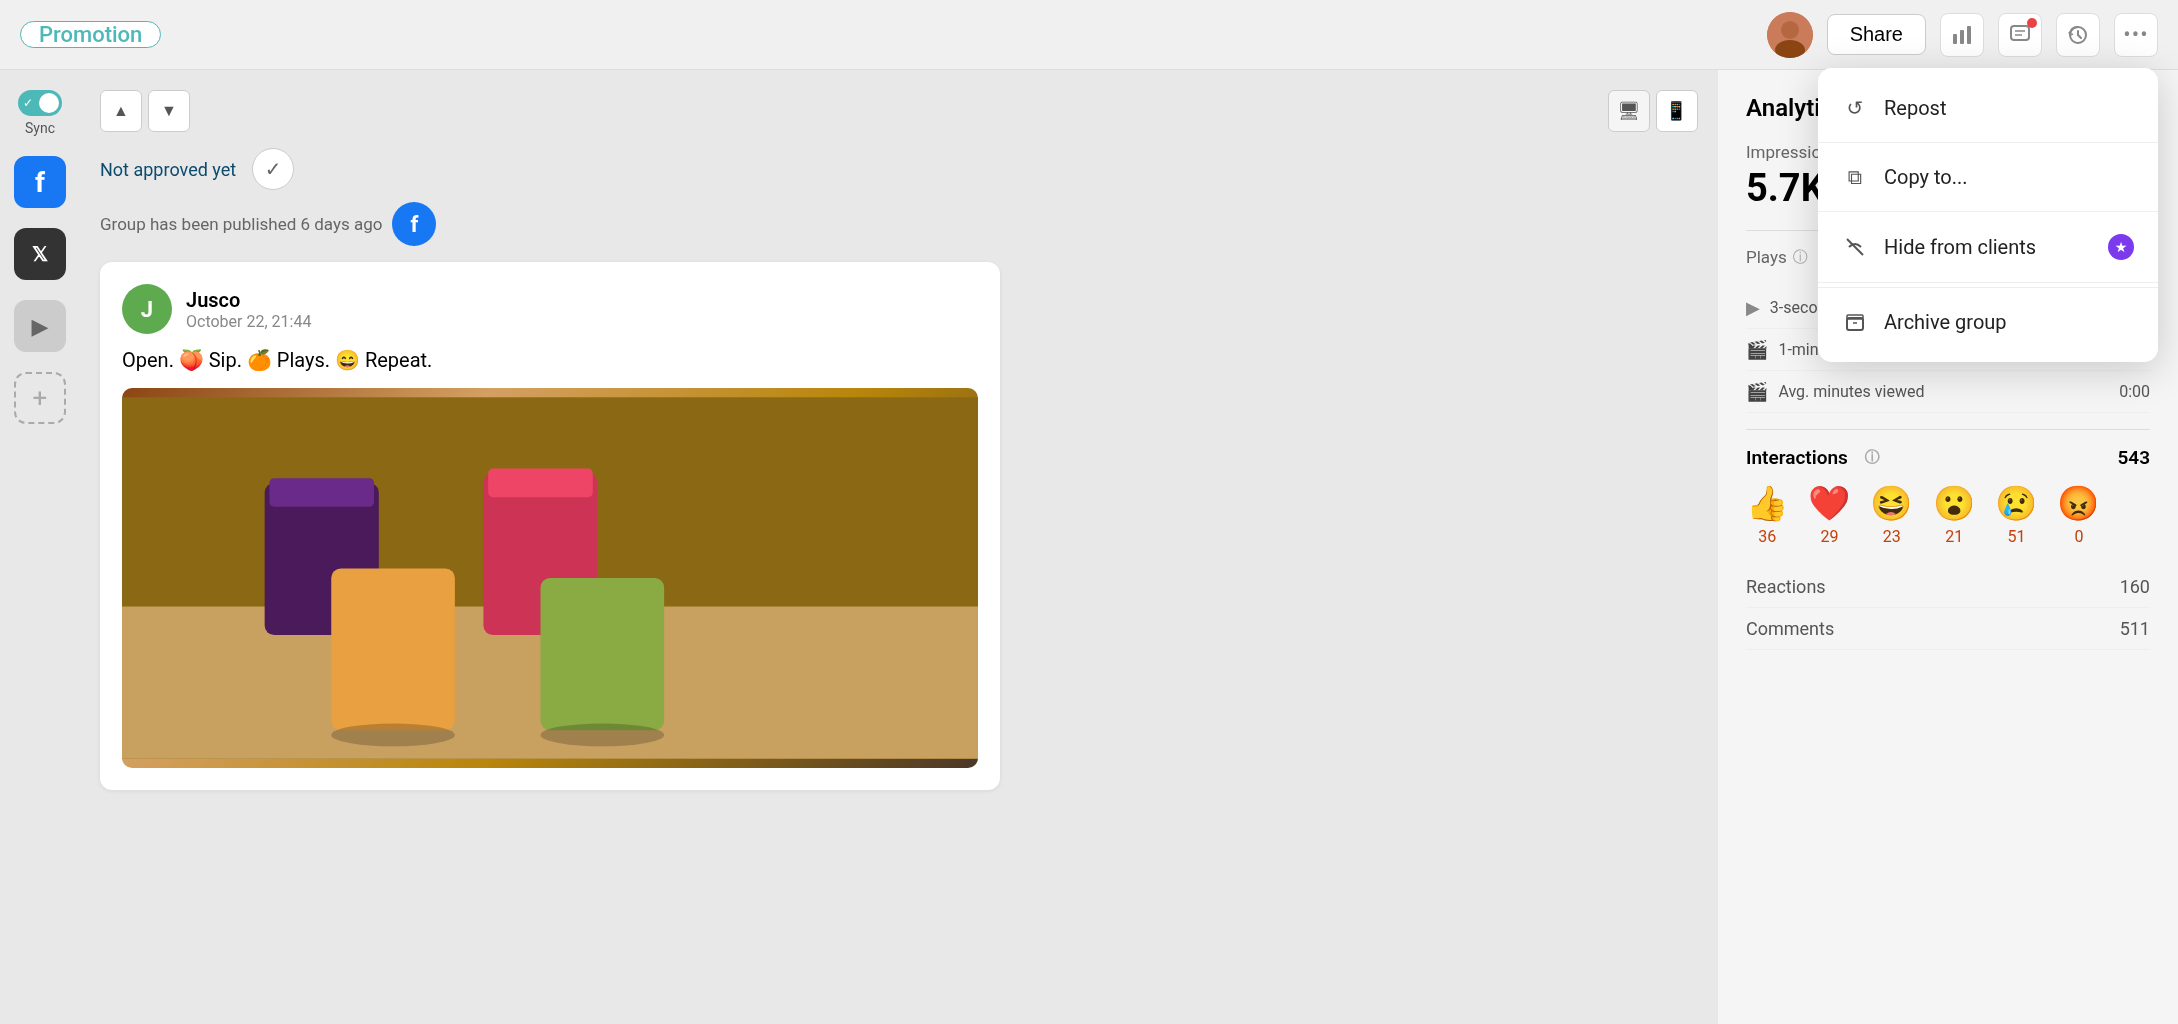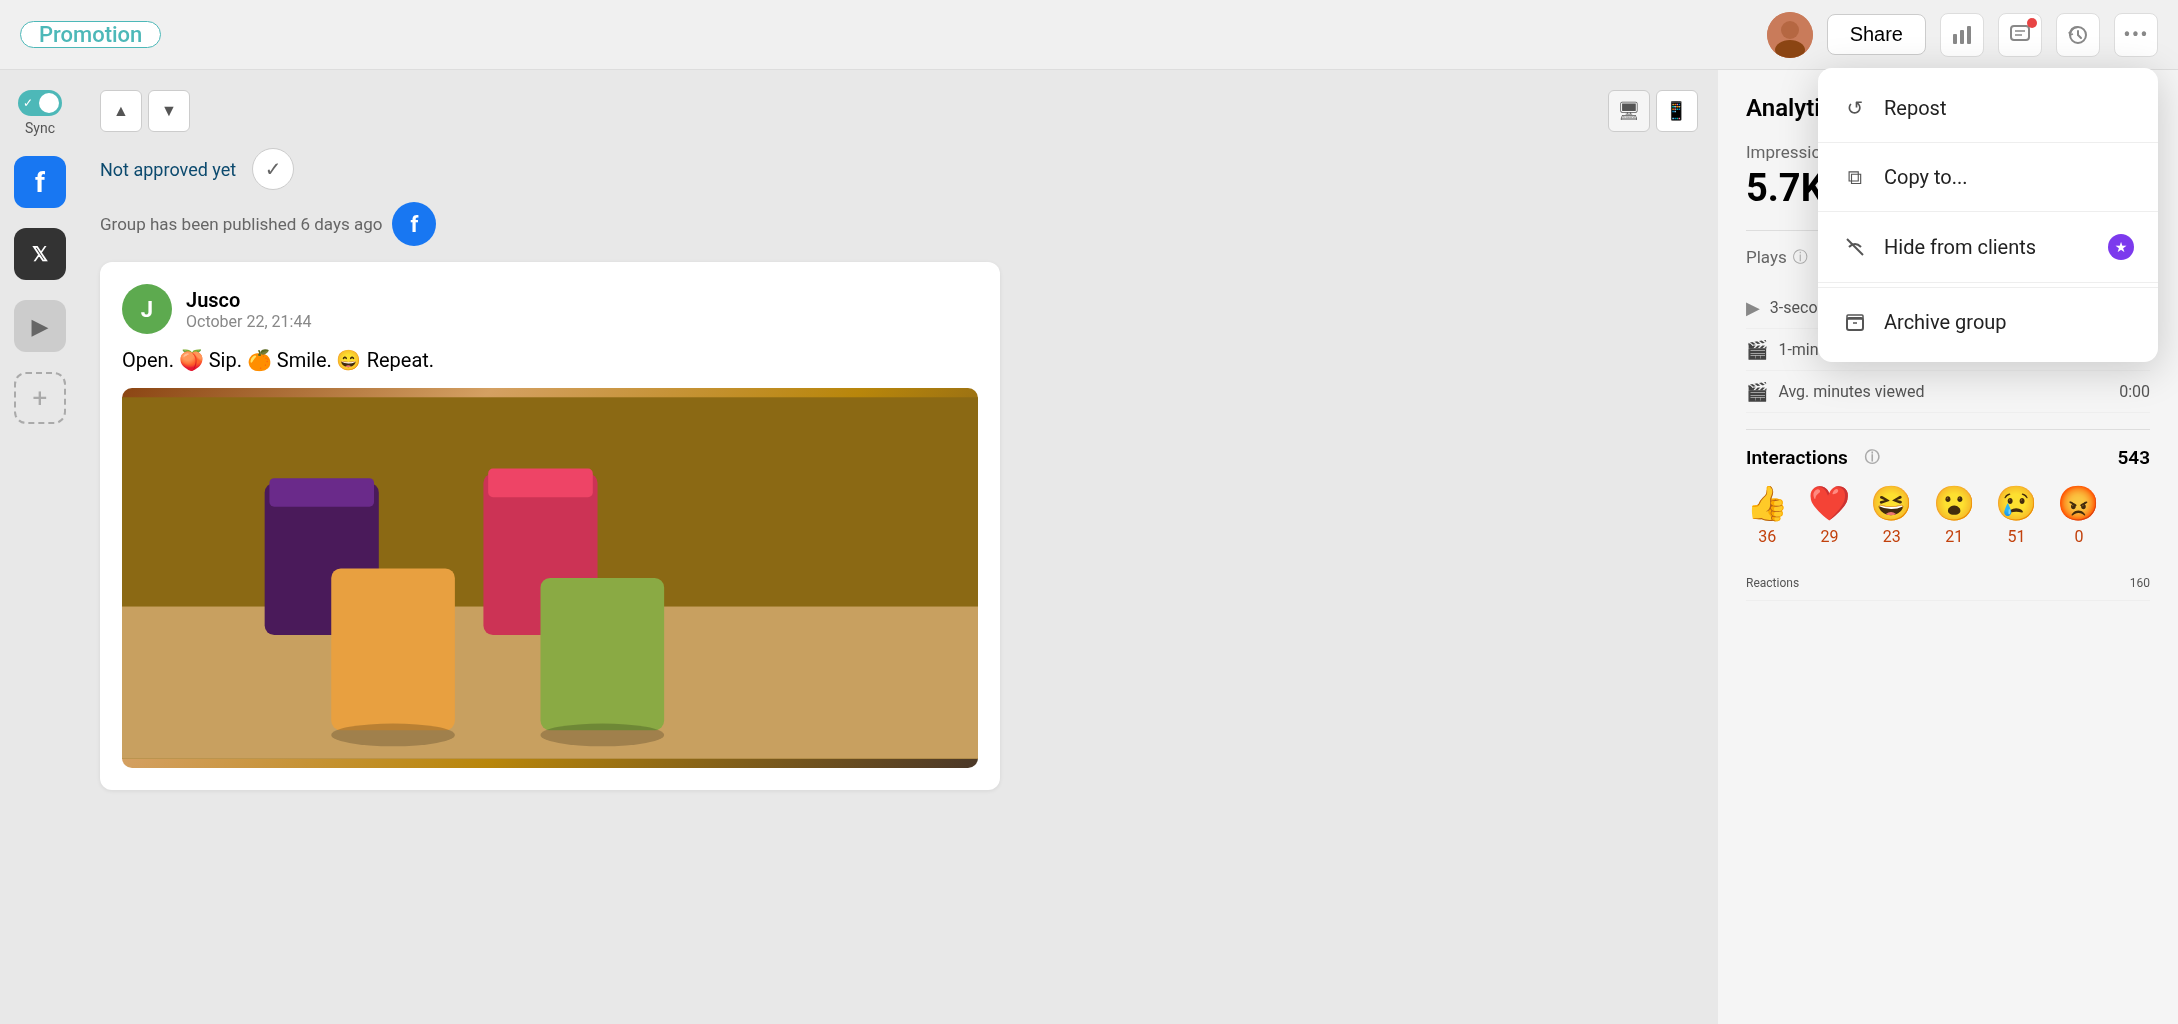--- a/index.html
+++ b/index.html
@@ -398,21 +398,21 @@
       flex-direction: column;
       align-items: center;
       gap: 4px;
     }
     .emoji-icon { font-size: 34px; }
     .emoji-count { font-size: 16px; color: #c2410c; }
     .reactions-row {
       display: flex;
       justify-content: space-between;
       padding: 10px 0;
-      font-size: 12px;
+      font-size: 18px;
       color: #555;
       border-bottom: 1px solid #eee;
     }
     .dropdown-menu {
       position: fixed;
       top: 68px;
       right: 20px;
       background: white;
       border-radius: 14px;
       box-shadow: 0 8px 40px rgba(0,0,0,0.18);
@@ -563,21 +563,21 @@
     <div class="post-card">
       <div class="post-header">
         <div class="post-avatar">
           <span>J</span>
         </div>
         <div>
           <div class="post-author">Jusco</div>
           <div class="post-date">October 22, 21:44</div>
         </div>
       </div>
-      <div class="post-text">Open. 🍑 Sip. 🍊 Smile. 😄 Repeat.</div>
+      <div class="post-text">Open. 🍑 Sip. 🍊 Plays. 😄 Repeat.</div>
       <div class="post-image">
 
         <svg class="drink-decoration" viewBox="0 0 900 380" xmlns="http://www.w3.org/2000/svg">
           <rect width="900" height="380" fill="#8B6914"></rect>
 
           <rect y="220" width="900" height="160" fill="#c8a060"></rect>
 
           <rect x="150" y="90" width="120" height="160" rx="10" fill="#4a1a5a"></rect>
           <rect x="155" y="85" width="110" height="30" rx="5" fill="#6a2a8a"></rect>
 
@@ -674,20 +674,24 @@
       </div>
       <div class="emoji-item">
         <span class="emoji-icon">😡</span>
         <span class="emoji-count">0</span>
       </div>
     </div>
 
     <div class="reactions-row">
       <span>Reactions</span>
       <span>160</span>
+    </div>
+    <div class="reactions-row">
+      <span>Comments</span>
+      <span>511</span>
     </div>
 
   </div>
 
 </div>
 
 <div class="dropdown-menu">
   <div class="dropdown-item">
     <span class="dropdown-icon">↺</span>
     <span>Repost</span>

